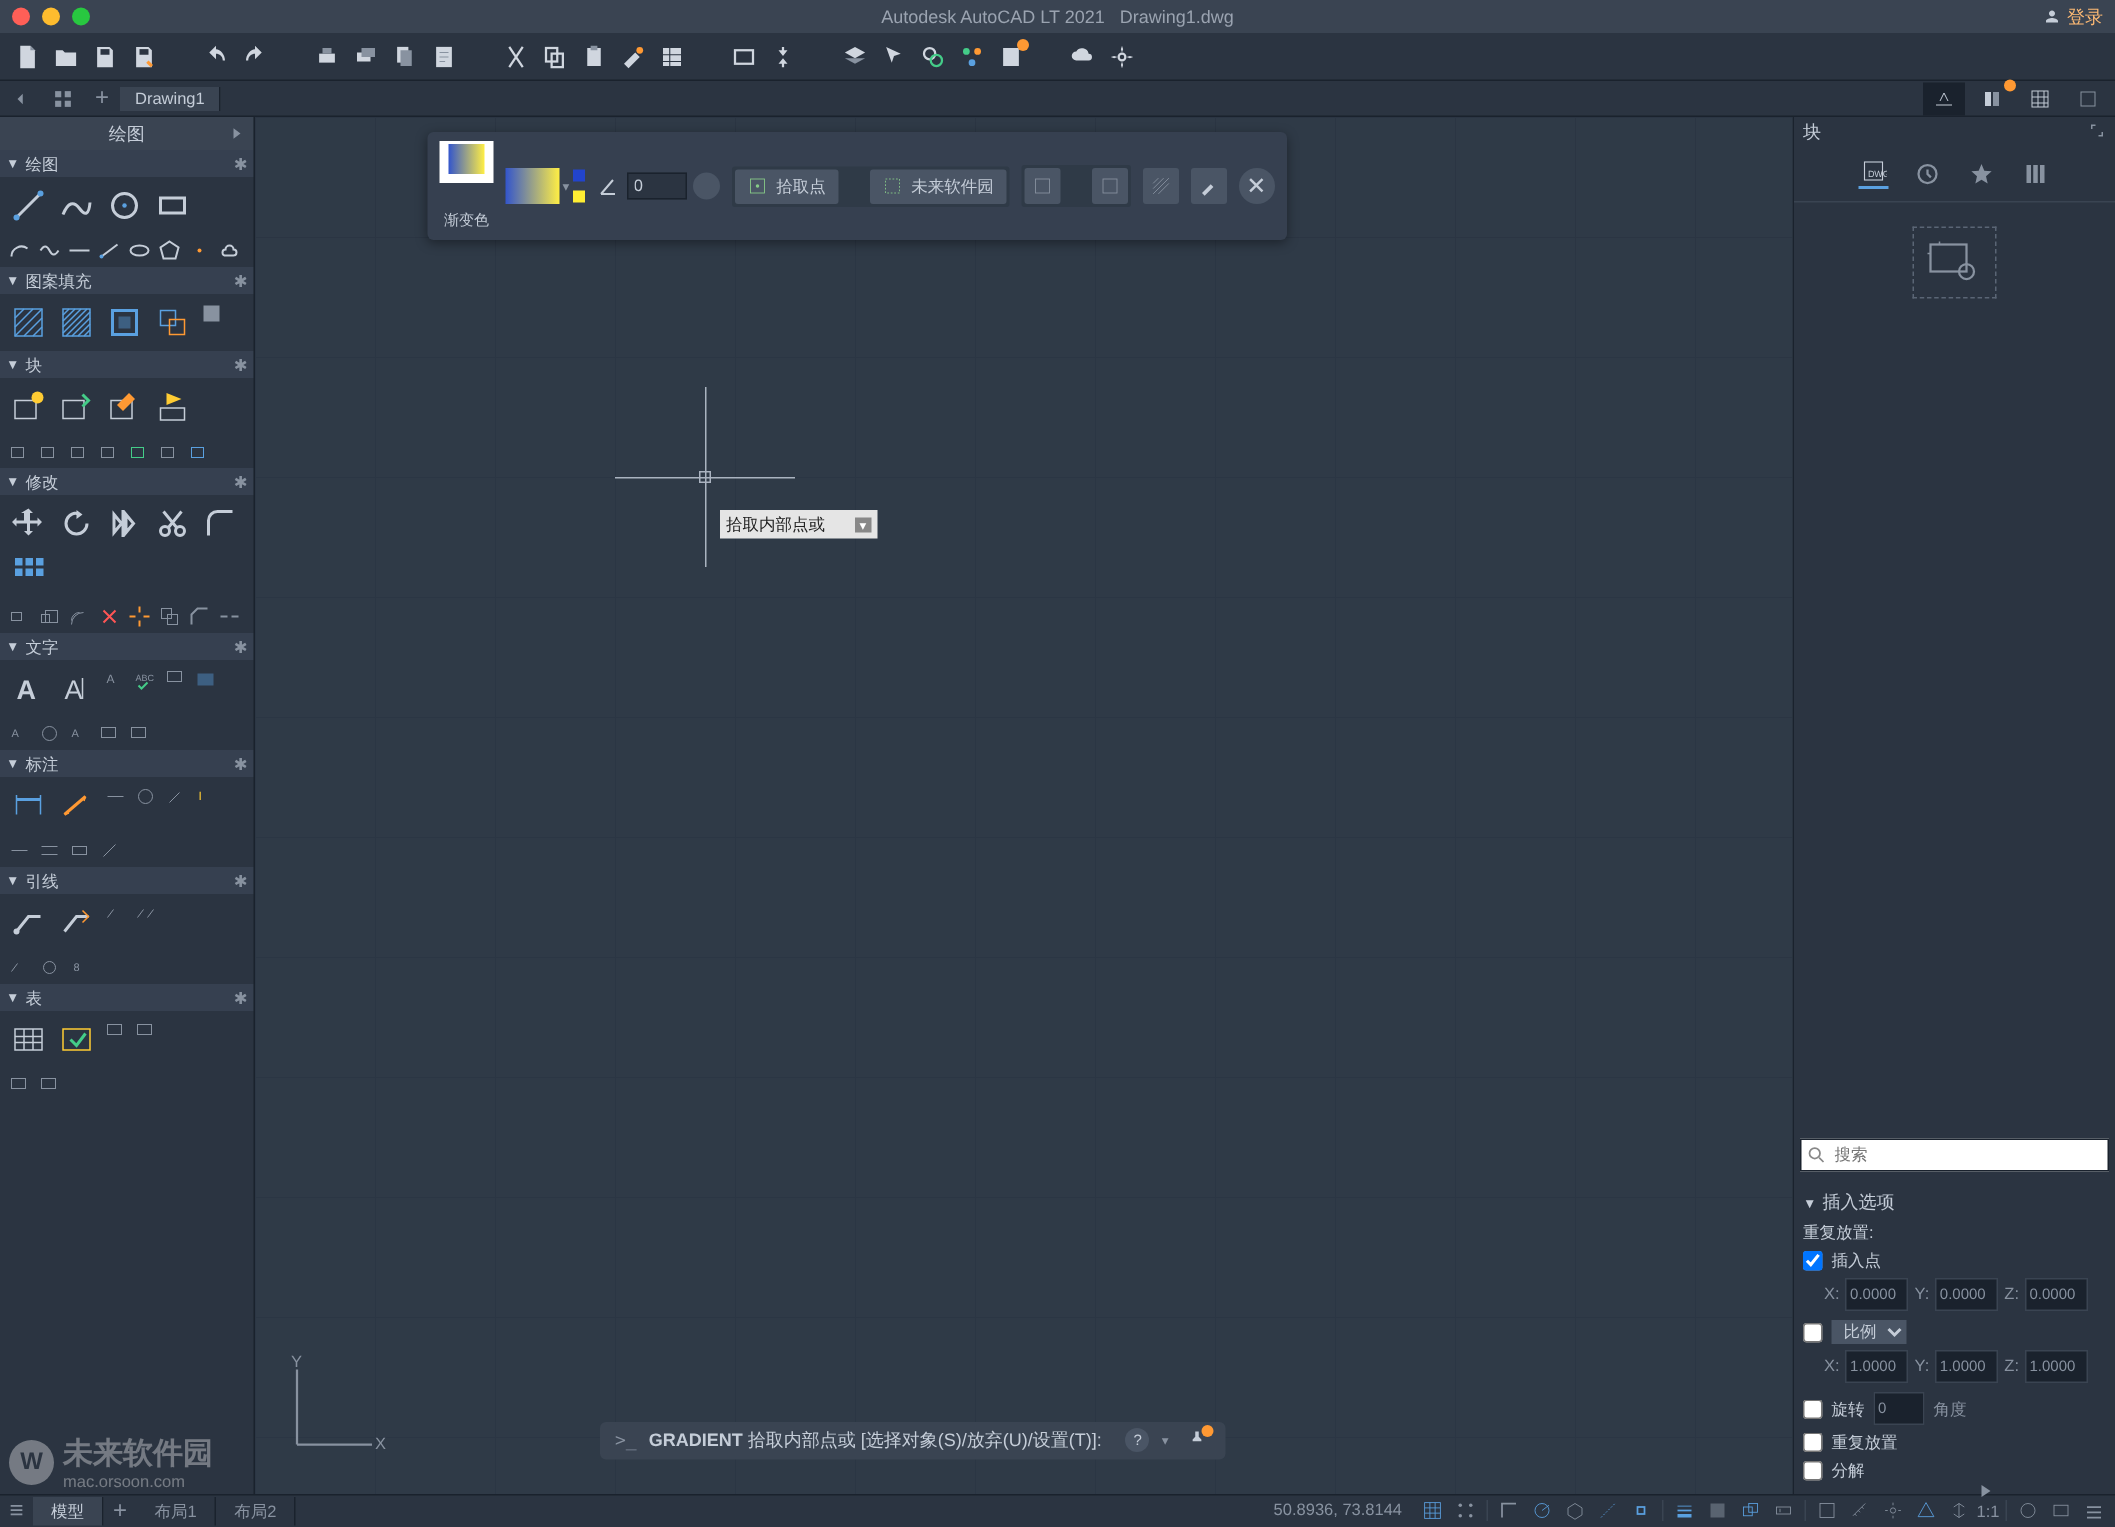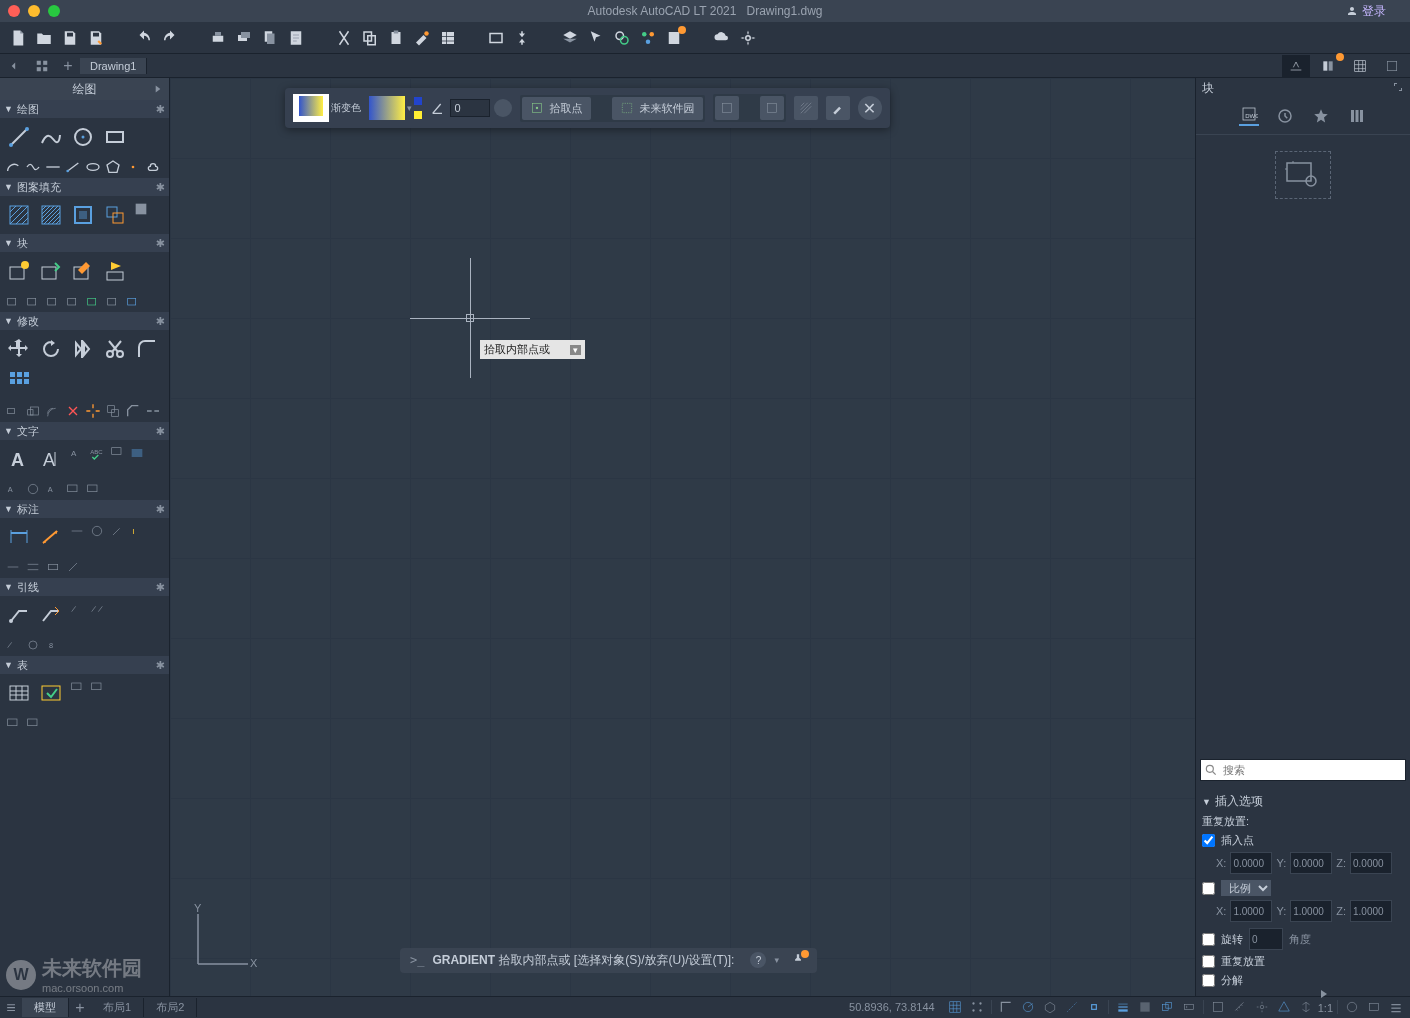--- a/index.html
+++ b/index.html
@@ -4,21 +4,21 @@
 <style>
 * { margin: 0; padding: 0; box-sizing: border-box; font-family: "Helvetica Neue", Arial, sans-serif; }
 body { background: #2b3441; overflow: hidden; width: 1410px; height: 1018px; position: relative; }
 .titlebar { height: 22px; background: #3a4452; display: flex; align-items: center; padding: 0 8px; position: relative; }
 .traffic-lights { display: flex; gap: 8px; }
 .traffic-light { width: 12px; height: 12px; border-radius: 50%; }
 .tl-red { background: #ff5f57; }
 .tl-yellow { background: #febc2e; }
 .tl-green { background: #28c840; }
 .title-center { position: absolute; left: 50%; transform: translateX(-50%); color: #9aa3b0; font-size: 12px; }
-.login-btn { position: absolute; right: 24px; color: #c4b5fd; font-size: 12px; display: flex; align-items: center; gap: 4px; cursor: pointer; }
+.login-btn { position: absolute; right: 8px; color: #fdba74; font-size: 12px; display: flex; align-items: center; gap: 4px; cursor: pointer; }
 .login-btn svg { width: 12px; height: 12px; fill: #c5cdd8; }
 
 .toolbar { height: 32px; background: #2b3441; display: flex; align-items: center; padding: 0 8px; gap: 6px; border-bottom: 1px solid #1a222d; }
 .toolbar-group { display: flex; gap: 6px; }
 .toolbar-sep { width: 16px; }
 .tb-icon { width: 20px; height: 20px; display: flex; align-items: center; justify-content: center; cursor: pointer; position: relative; }
 .tb-icon svg { width: 18px; height: 18px; }
 .badge-dot { position: absolute; top: -2px; right: -2px; width: 8px; height: 8px; background: #ff9933; border-radius: 50%; }
 
 .tab-row { height: 24px; background: #2b3441; display: flex; align-items: center; border-bottom: 1px solid #1a222d; }
@@ -842,21 +842,21 @@
             <rect x="4" y="6" width="14" height="10" stroke="#8892a0" fill="none"></rect>
           </svg>
         </div>
     </div>
   </div>
 
   <div class="canvas-area">
     <div class="grid-pattern"></div>
 
     <div class="floating-toolbar">
-      <div style="display:flex;flex-direction:row;align-items:center;gap:2px">
+      <div style="display:flex;flex-direction:column;align-items:center;gap:18px">
         <div class="ft-gradient-preview">
             <div class="sw"></div>
           </div>
         <div class="ft-label">渐变色</div>
       </div>
       <div style="display:flex;align-items:center;gap:2px">
         <div class="ft-gradient-bar"></div>
         <div style="color:#8892a0;font-size:9px;cursor:pointer">▾</div>
         <div class="ft-color-sw">
           <div style="background:#2244cc"></div>

